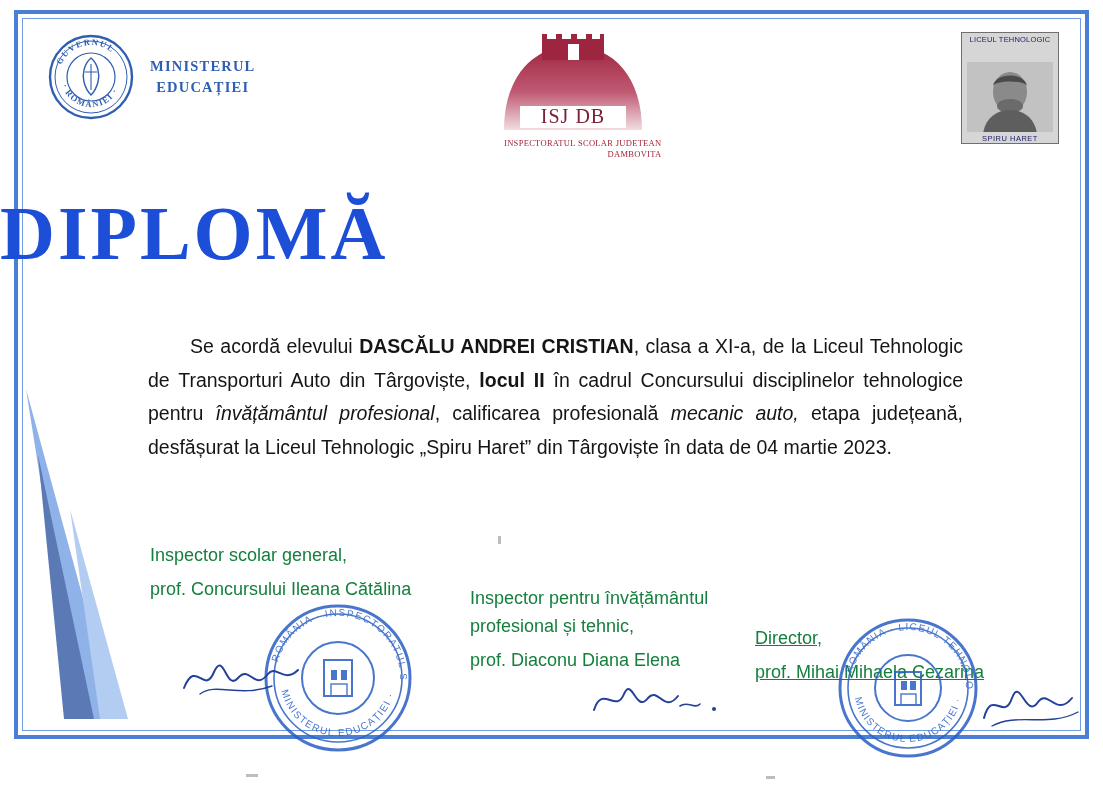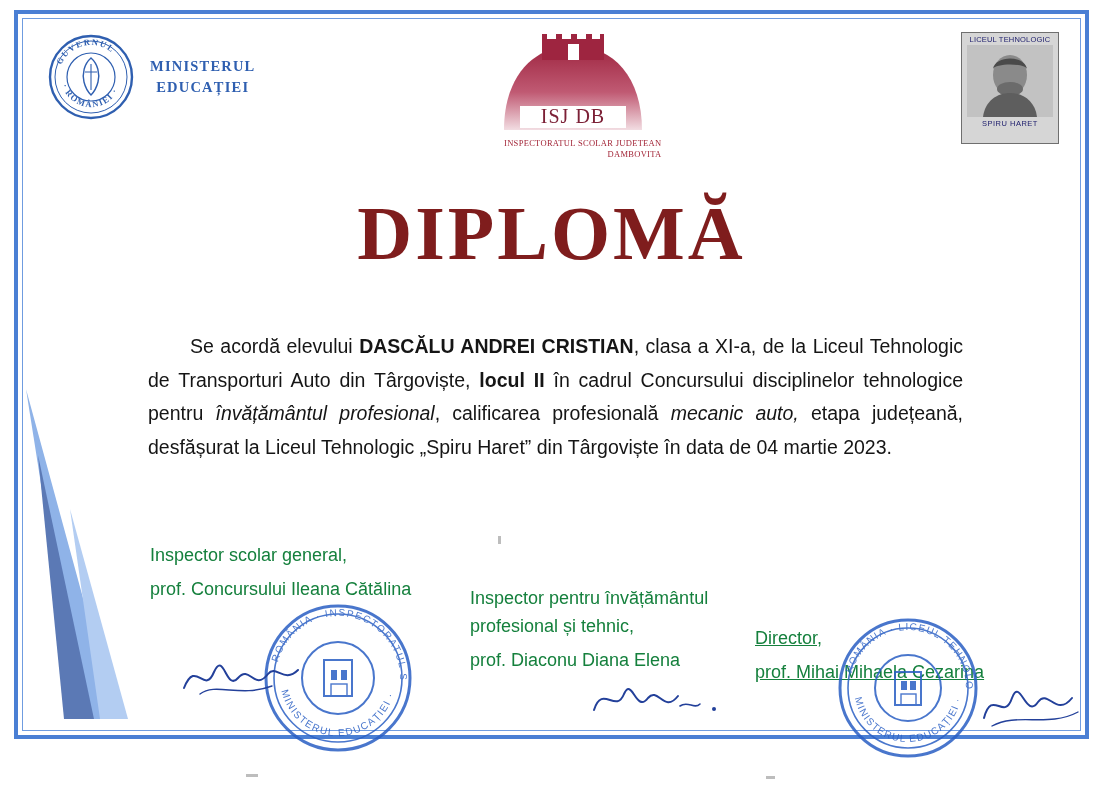--- a/index.html
+++ b/index.html
@@ -115,21 +115,21 @@
     box-sizing: border-box;
     display: flex;
     flex-direction: column;
     align-items: center;
     overflow: hidden;
   }
   .school-stamp .top-label {
     font-size: 7.5px;
     color: #1b1b6b;
     letter-spacing: 0.2px;
-    padding: 2px 0 1px;
+    padding: 2px 0 18px;
     font-family: "Liberation Sans", sans-serif;
   }
   .school-stamp .portrait {
     width: 86px;
     height: 72px;
     background: #b9b9b9;
     position: relative;
     overflow: hidden;
   }
   .school-stamp .bottom-label {
@@ -138,26 +138,26 @@
     letter-spacing: 0.5px;
     padding-top: 2px;
   }
 
   
   .title {
     position: absolute;
     left: 0;
     right: 0;
     top: 190px;
-    text-align: center;
+    text-align: left;
     font-family: "Liberation Serif", serif;
     font-weight: bold;
     font-size: 76px;
     letter-spacing: 3px;
-    color: #7f1d1d;
+    color: #1d4ed8;
   }
 
   
   .body-text {
     position: absolute;
     left: 148px;
     right: 140px;
     top: 330px;
     font-size: 19.5px;
     line-height: 1.72;

